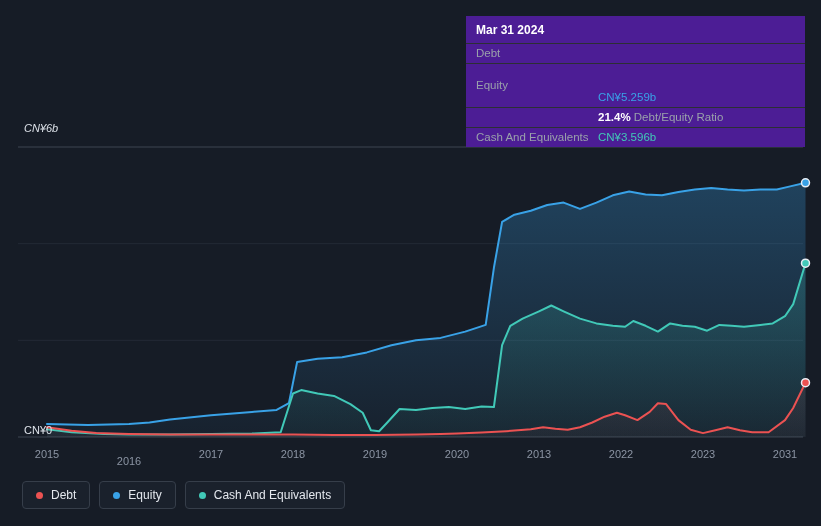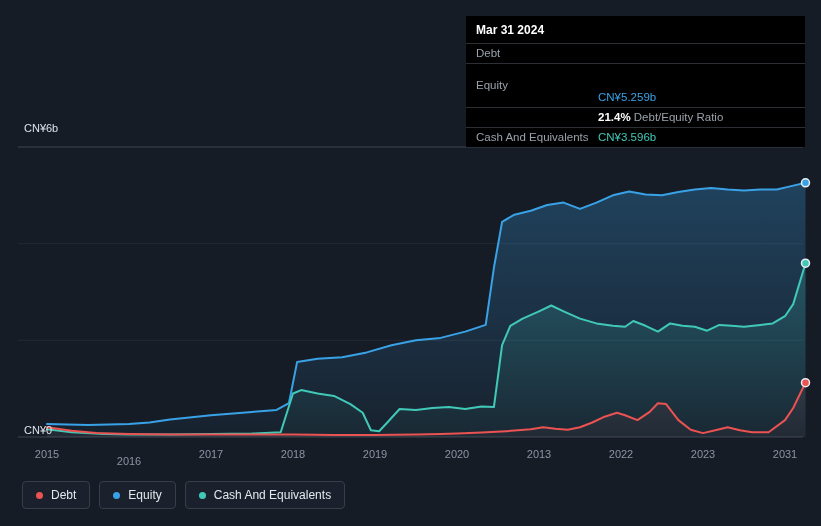--- a/index.html
+++ b/index.html
@@ -3,28 +3,28 @@
 <meta charset="utf-8">
 <style>
   html,body{margin:0;padding:0;background:#10141b;}
   .app{
     position:relative;width:821px;height:526px;overflow:hidden;
     background:#161c26;
     font-family:"Liberation Sans", sans-serif;
   }
   #chart-svg{position:absolute;left:0;top:0;width:821px;height:526px;}
   .y-label{position:absolute;color:#dde2e9;font-size:11px;}
-  .y-label.top{left:24px;top:122px;}
+  .y-label.top{left:24px;top:122px;font-style:italic;}
   .y-label.zero{left:24px;top:424px;}
   .x-axis{position:absolute;left:0;top:448px;width:666px;height:16px;}
   .x-axis span{position:absolute;transform:translateX(-50%);color:#8b94a3;font-size:11px;}
   
   .tooltip{
     position:absolute;left:466px;top:16px;width:339px;
-    background:#000000;color:#ffffff;
+    background:#4c1d95;color:#ffffff;
   }
   .tt-title{font-size:12px;font-weight:700;padding:7px 10px 6px 10px;}
   .tt-row{display:flex;align-items:center;border-top:1px solid #2c2f34;padding:2px 10px;font-size:11.5px;line-height:15px;}
   .tt-label{width:122px;flex:none;color:#9aa1ab;}
   .tt-value{flex:1;}
   .tt-value b{color:#ffffff;font-weight:700;}
   .tt-grey{color:#9aa1ab;}
   
   .legend{position:absolute;left:22px;top:481px;display:flex;gap:9px;}
   .legend-item{

